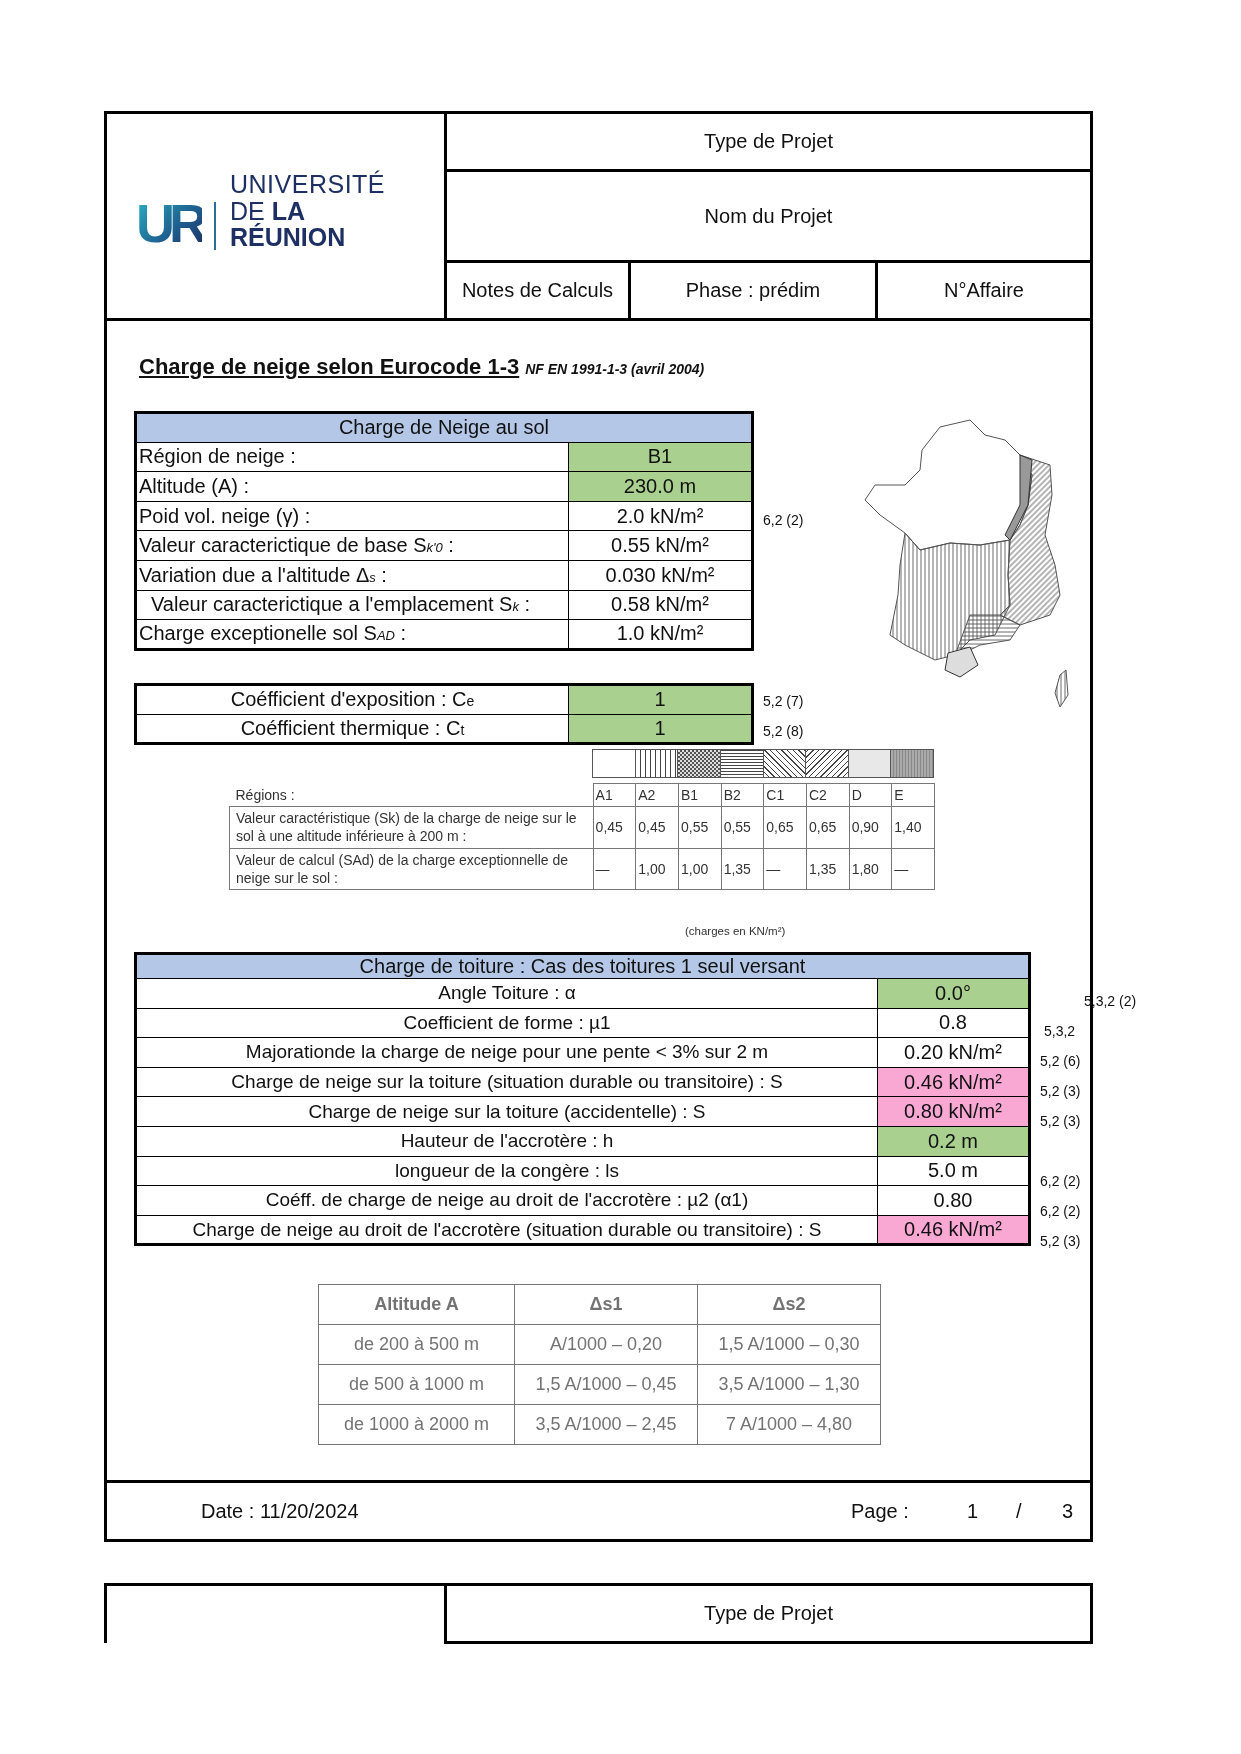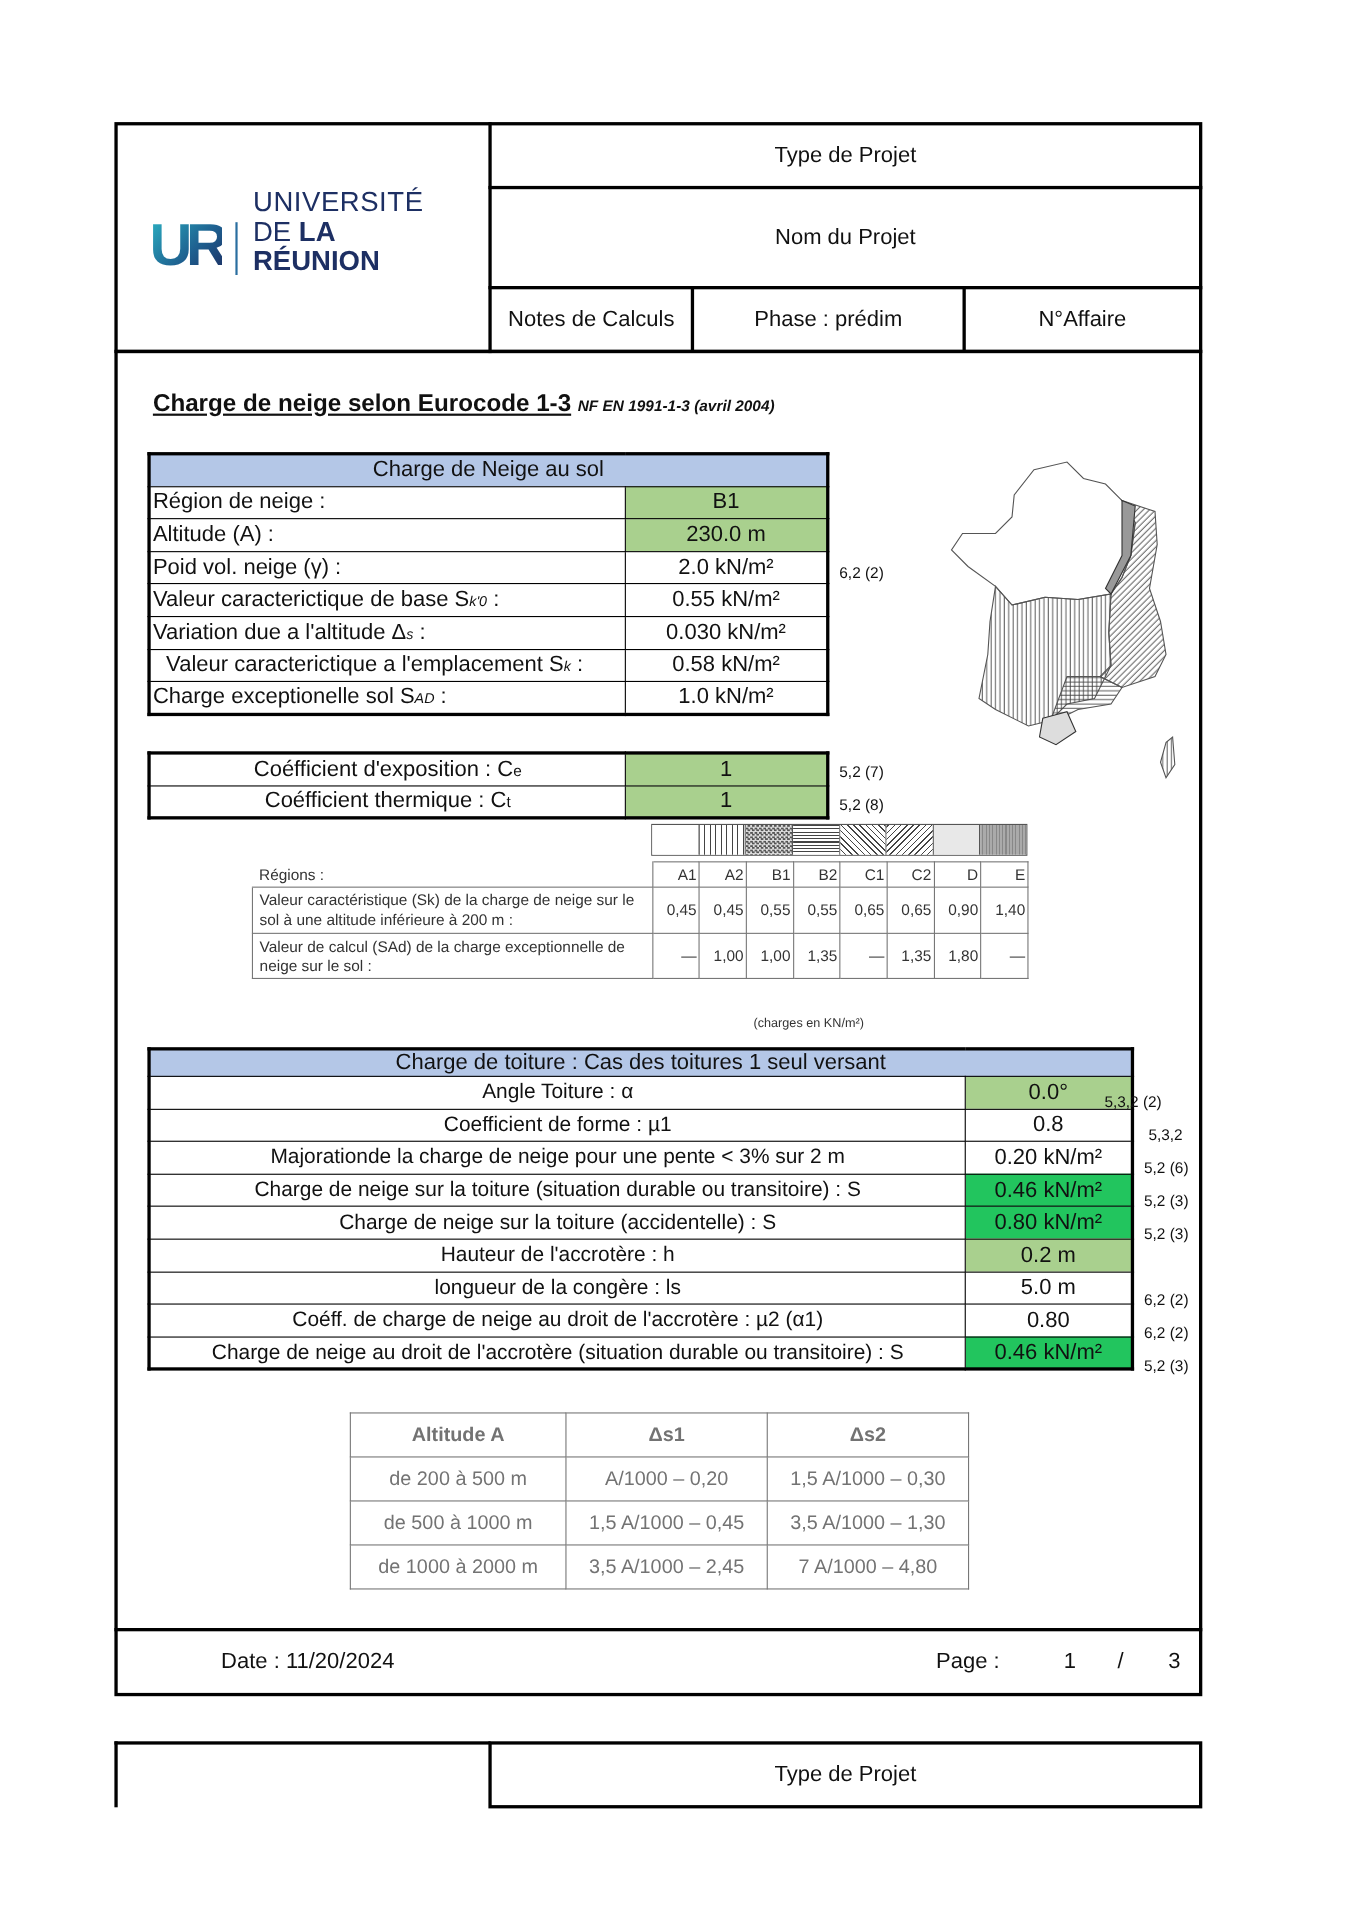--- a/index.html
+++ b/index.html
@@ -26,37 +26,37 @@
   
   #main-frame { left: 104px; top: 318px; width: 989px; height: 1224px; border: 3px solid #000; }
   #title { left: 139px; top: 354px; font-size: 22px; font-weight: bold; }
   #title-main { text-decoration: underline; }
   #title-sub { font-size: 14px; font-style: italic; font-weight: bold; margin-left: 6px; }
 
   table.grid { position: absolute; border-collapse: collapse; }
   table.grid td { border: 1.5px solid #000; font-size: 20px; height: 29.6px; padding: 0 2px; white-space: nowrap; }
   .band { background: #b4c7e7; text-align: center; }
   .green { background: #a9d08e; }
-  .yellow { background: #22c55e; }
+  .yellow { background: #f9a8d4; }
   .c { text-align: center; }
   .ref { position: absolute; font-size: 14px; }
 
   
   #t-ground { left: 134px; top: 411px; width: 620px; border: 3px solid #000; }
   #t-ground td.lbl { width: 433px; }
   #t-coef { left: 134px; top: 683px; width: 620px; border: 3px solid #000; }
   #t-coef td.lbl { width: 433px; text-align: center; }
 
   
   #regions { left: 229px; top: 749px; width: 706px; height: 190px; font-family: "Liberation Sans", sans-serif; color: #333; }
   #pattern-strip { position: absolute; left: 363px; top: 0; width: 342px; height: 29px; border: 1.5px solid #555; display: flex; }
   #pattern-strip > div { flex: 1; border-right: 1px solid #555; }
   #pattern-strip > div:last-child { border-right: none; }
   #reg-table { position: absolute; left: 0; top: 34px; border-collapse: collapse; font-size: 14px; }
-  #reg-table td { border: 1px solid #777; text-align: right; padding: 2px; }
+  #reg-table td { border: 1px solid #777; text-align: left; padding: 2px; }
   #reg-table td.d { text-align: left; width: 364px; padding-left: 6px; line-height: 1.3; }
   #reg-table td.v { width: 42.7px; }
   #reg-caption { position: absolute; left: 456px; top: 176px; font-size: 11.5px; }
 
   
   #t-roof { left: 134px; top: 952px; width: 897px; border: 3px solid #000; }
   #t-roof td.lbl { width: 742px; text-align: center; font-size: 19px; }
 
   
   #t-alt { left: 318px; top: 1284px; width: 563px; border-collapse: collapse; color: #737373; }
@@ -269,21 +269,21 @@
   <tr>
         <td class="lbl">Coéff. de charge de neige au droit de l'accrotère : µ2 (α1)</td>
         <td class="c">0.80</td>
       </tr>
   <tr>
         <td class="lbl">Charge de neige au droit de l'accrotère (situation durable ou transitoire) : S</td>
         <td class="c yellow">0.46 kN/m²</td>
       </tr>
 </tbody>
   </table>
-<div class="ref" style="left:1004px;top:993px;">5,3,2 (2)</div>
+<div class="ref" style="left:1084px;top:993px;">5,3,2 (2)</div>
 <div class="ref" style="left:1044px;top:1023px;">5,3,2</div>
 <div class="ref" style="left:1040px;top:1053px;">5,2 (6)</div>
 <div class="ref" style="left:1040px;top:1083px;">5,2 (3)</div>
 <div class="ref" style="left:1040px;top:1113px;">5,2 (3)</div>
 <div class="ref" style="left:1040px;top:1173px;">6,2 (2)</div>
 <div class="ref" style="left:1040px;top:1203px;">6,2 (2)</div>
 <div class="ref" style="left:1040px;top:1233px;">5,2 (3)</div>
 
 <table class="abs" id="t-alt">
   <tbody>

